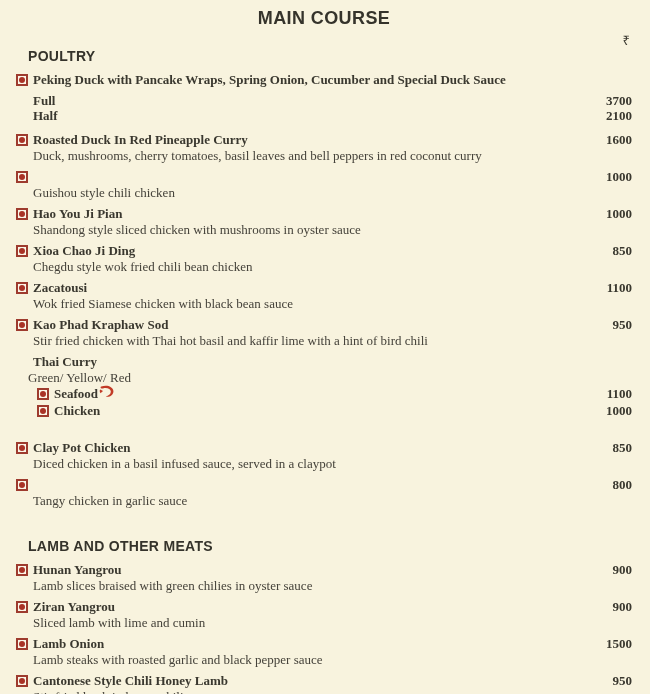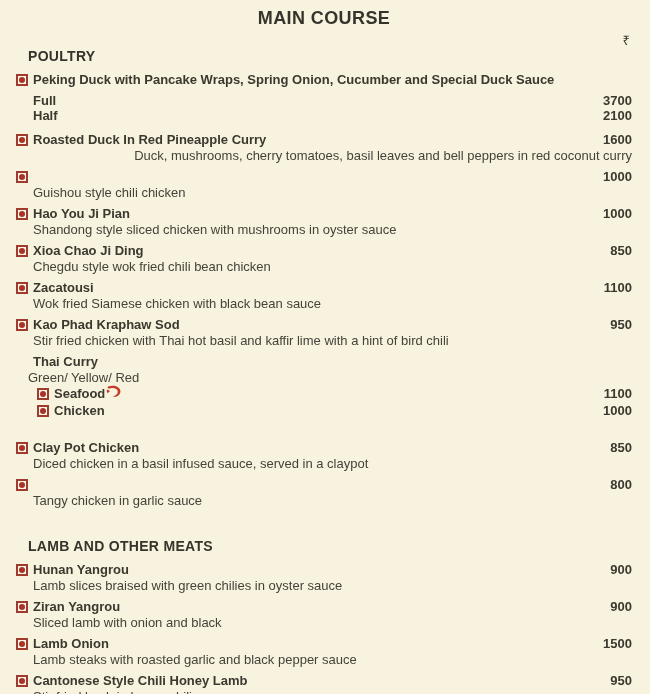--- a/index.html
+++ b/index.html
@@ -40,26 +40,26 @@
     margin: 0 0 7px 12px;
     font-size: 14px;
     line-height: 17px;
     font-weight: bold;
     letter-spacing: 0.3px;
     color: #35332b;
   }
   .section.second {
     margin-top: 29px;
   }
-  .block { margin-bottom: 5px; }
+  .block { margin-bottom: 5px; font-family: Liberation Serif, serif; }
   .block.variant { margin-bottom: 0; }
   .block.subhead { margin-bottom: 0; }
   .block.subnote { margin-bottom: 0; }
   .block.option { margin-bottom: 1px; }
-  .block.variant + .block.item { margin-top: 9px; text-align: right; }
+  .block.variant + .block.item { margin-top: 9px; }
   .block.item + .block.subhead { margin-top: 4px; }
   .block.option + .block.item { margin-top: 21px; }
 
   .row {
     display: flex;
     align-items: flex-start;
     font-size: 13px;
     line-height: 16px;
   }
   .row.variant { line-height: 15px; }
@@ -232,21 +232,21 @@
             <span class="price">900</span>
           </div>
           <div class="desc">Lamb slices braised with green chilies in oyster sauce</div>
         </div>
         <div class="block item">
           <div class="row item">
             <span class="marker"></span>
             <span class="name">Ziran Yangrou</span>
             <span class="price">900</span>
           </div>
-          <div class="desc">Sliced lamb with onion and black</div>
+          <div class="desc">Sliced lamb with lime and cumin</div>
         </div>
         <div class="block item">
           <div class="row item">
             <span class="marker"></span>
             <span class="name">Lamb Onion</span>
             <span class="price">1500</span>
           </div>
           <div class="desc">Lamb steaks with roasted garlic and black pepper sauce</div>
         </div>
         <div class="block item">

